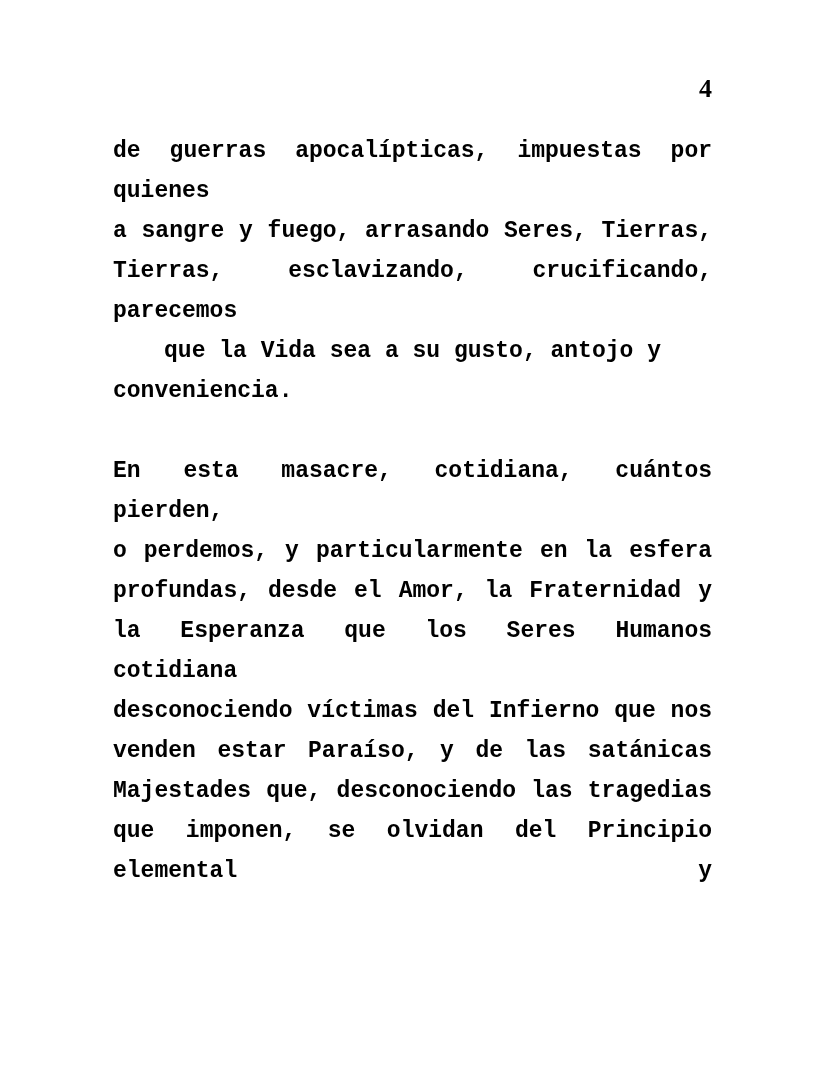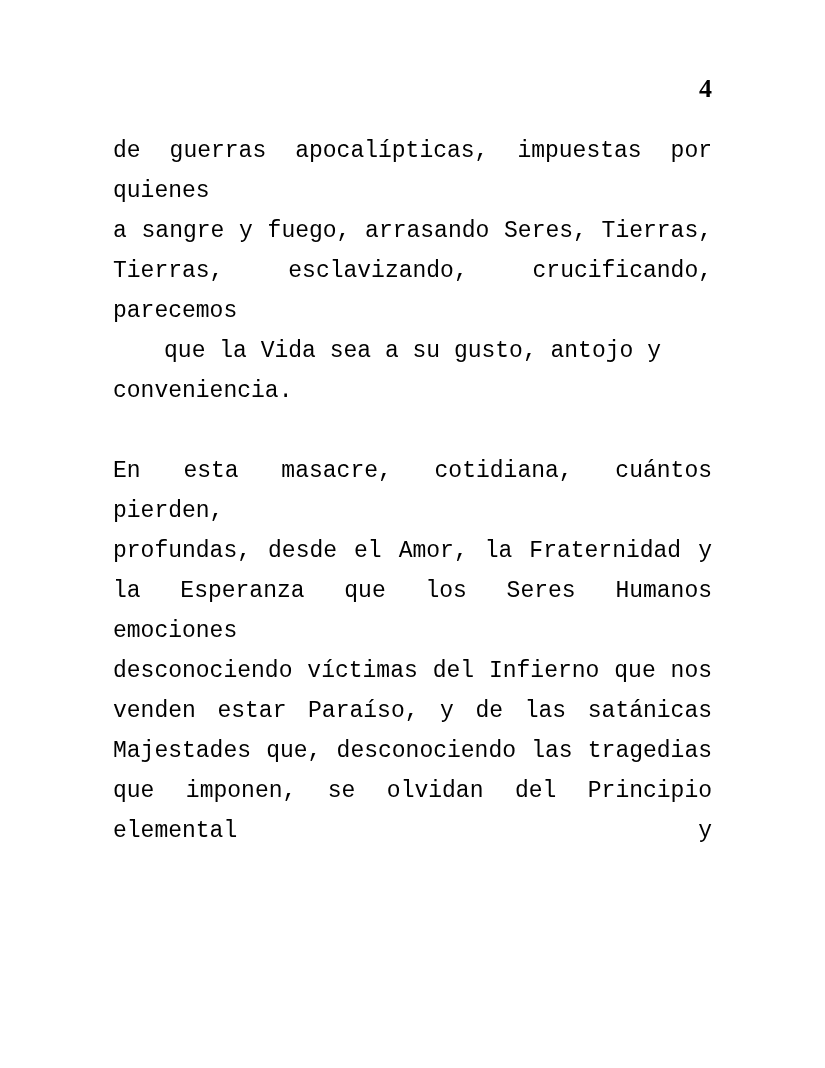--- a/index.html
+++ b/index.html
@@ -49,21 +49,21 @@
   }
   .para:last-child {
     margin-bottom: 0;
   }
 
   
   .line {
     display: block;
     width: 100%;
     font-size: 23px;
-    font-weight: normal;
+    font-weight: bold;
     line-height: 40px;
     letter-spacing: 0px;
     white-space: pre-wrap;
     text-align: justify;
     text-align-last: justify;
   }
   .line.last {
     text-align: center;
     text-align-last: left;
   }
@@ -79,22 +79,23 @@
 
     <p class="para">
       <span class="line">de guerras apocalípticas, impuestas por quienes</span>
       <span class="line">a sangre y fuego, arrasando Seres, Tierras,</span>
       <span class="line">Tierras, esclavizando, crucificando, parecemos</span>
       <span class="line last">que la Vida sea a su gusto, antojo y conveniencia.</span>
     </p>
 
     <p class="para">
       <span class="line">En esta masacre, cotidiana, cuántos pierden,</span>
+      <span class="line">o perdemos, y particularmente en la esfera</span>
       <span class="line">profundas, desde el Amor, la Fraternidad y</span>
-      <span class="line">la Esperanza que los Seres Humanos emociones</span>
+      <span class="line">la Esperanza que los Seres Humanos cotidiana</span>
       <span class="line">desconociendo víctimas del Infierno que nos</span>
       <span class="line">venden estar Paraíso, y de las satánicas</span>
       <span class="line">Majestades que, desconociendo las tragedias</span>
       <span class="line">que imponen, se olvidan del Principio elemental y</span>
 
     </p>
 
   </div>
 </div>
 

